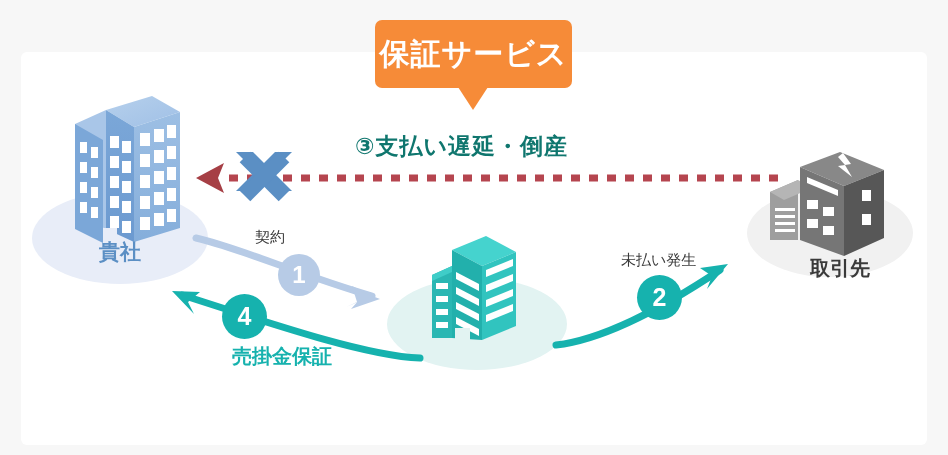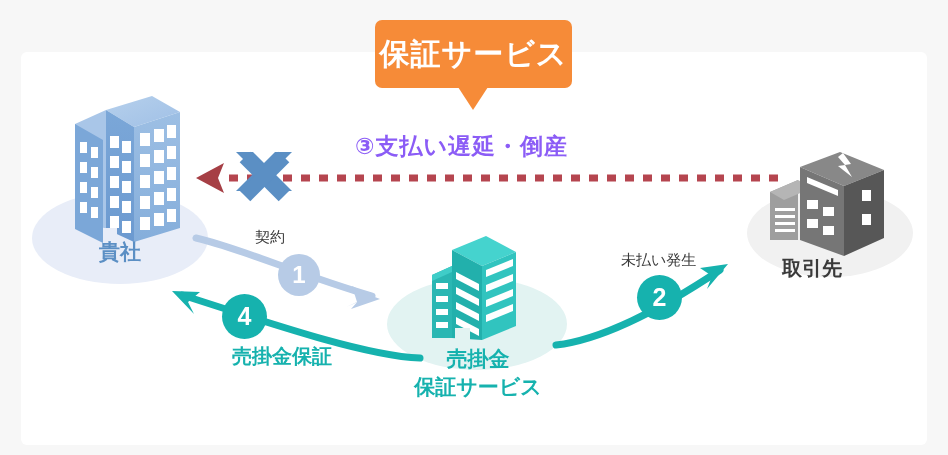--- a/index.html
+++ b/index.html
@@ -73,35 +73,36 @@
   
   .lbl {
     position: absolute;
     white-space: nowrap;
     font-weight: bold;
   }
   #lbl-delay {
     left: 355px;
     top: 131px;
     font-size: 23px;
-    color: #8b5cf6;
+    color: #0f766e;
     letter-spacing: 1px;
   }
   #lbl-your-company {
     left: 62px;
     top: 238px;
     width: 116px;
     text-align: center;
     font-size: 21px;
     color: #5b8fc4;
   }
   #lbl-partner {
     left: 782px;
     top: 255px;
     width: 116px;
+    text-align: center;
     font-size: 20px;
     color: #3a3a3a;
   }
   #lbl-service {
     left: 398px;
     top: 345px;
     width: 160px;
     text-align: center;
     font-size: 21px;
     line-height: 28px;
@@ -360,24 +361,20 @@
     <div id="callout-text">保証サービス</div>
   </div>
   <div id="callout-tail"></div>
 
   <div class="lbl" id="lbl-delay">③支払い遅延・倒産</div>
 
   <div class="lbl" id="lbl-your-company">貴社</div>
 
   <div class="lbl" id="lbl-partner">取引先</div>
 
-  <div class="lbl" id="lbl-service">
-    <div>売掛金</div>
-    <div>保証サービス</div>
-  </div>
 
   <div class="lbl" id="lbl-contract">契約</div>
 
   <div class="lbl" id="lbl-credit">未払い発生</div>
 
   <div class="lbl" id="lbl-guarantee">売掛金保証</div>
 
   <div class="circle" id="circle-1">1</div>
   <div class="circle" id="circle-2">2</div>
   <div class="circle" id="circle-4">4</div>

